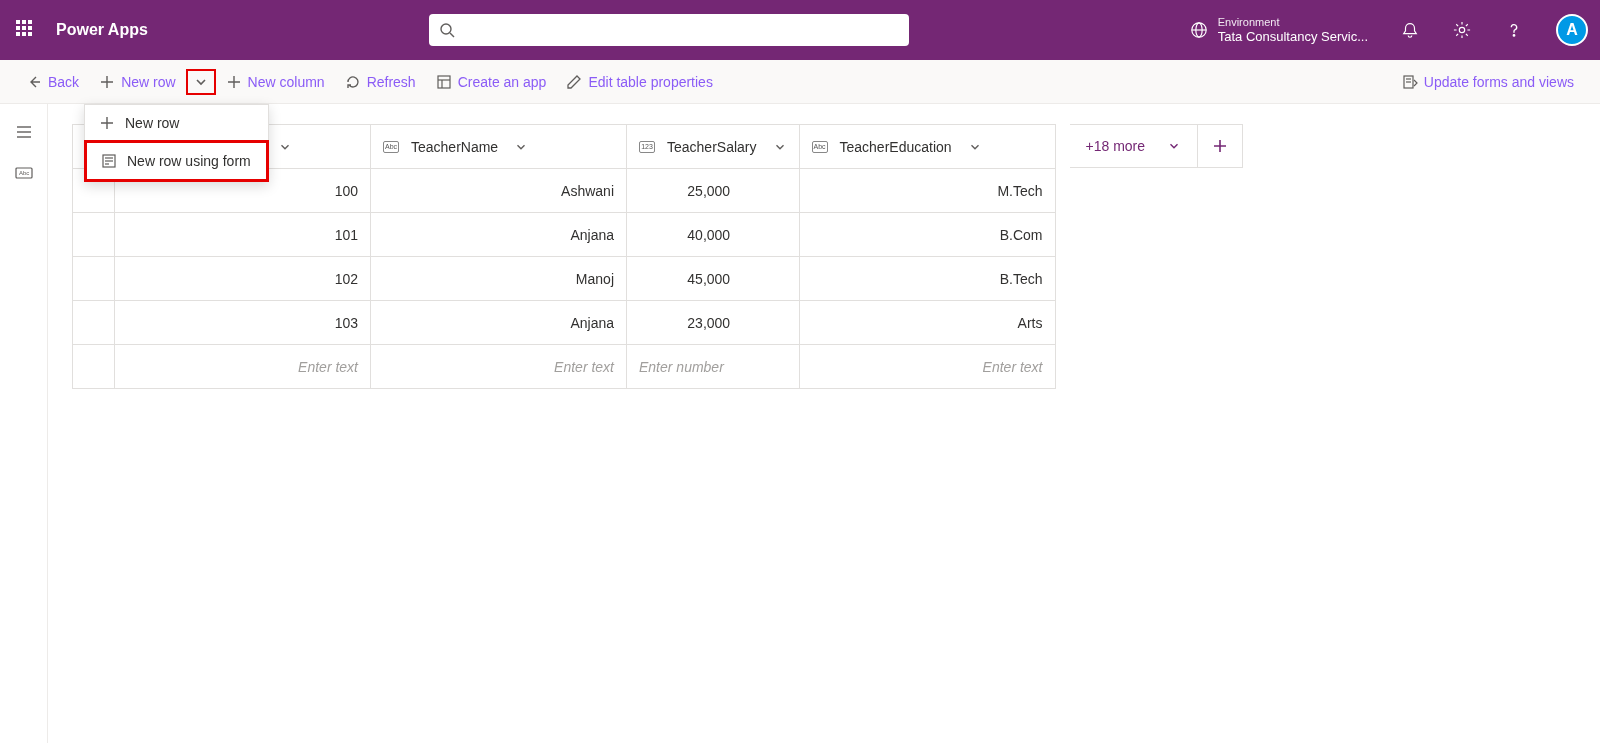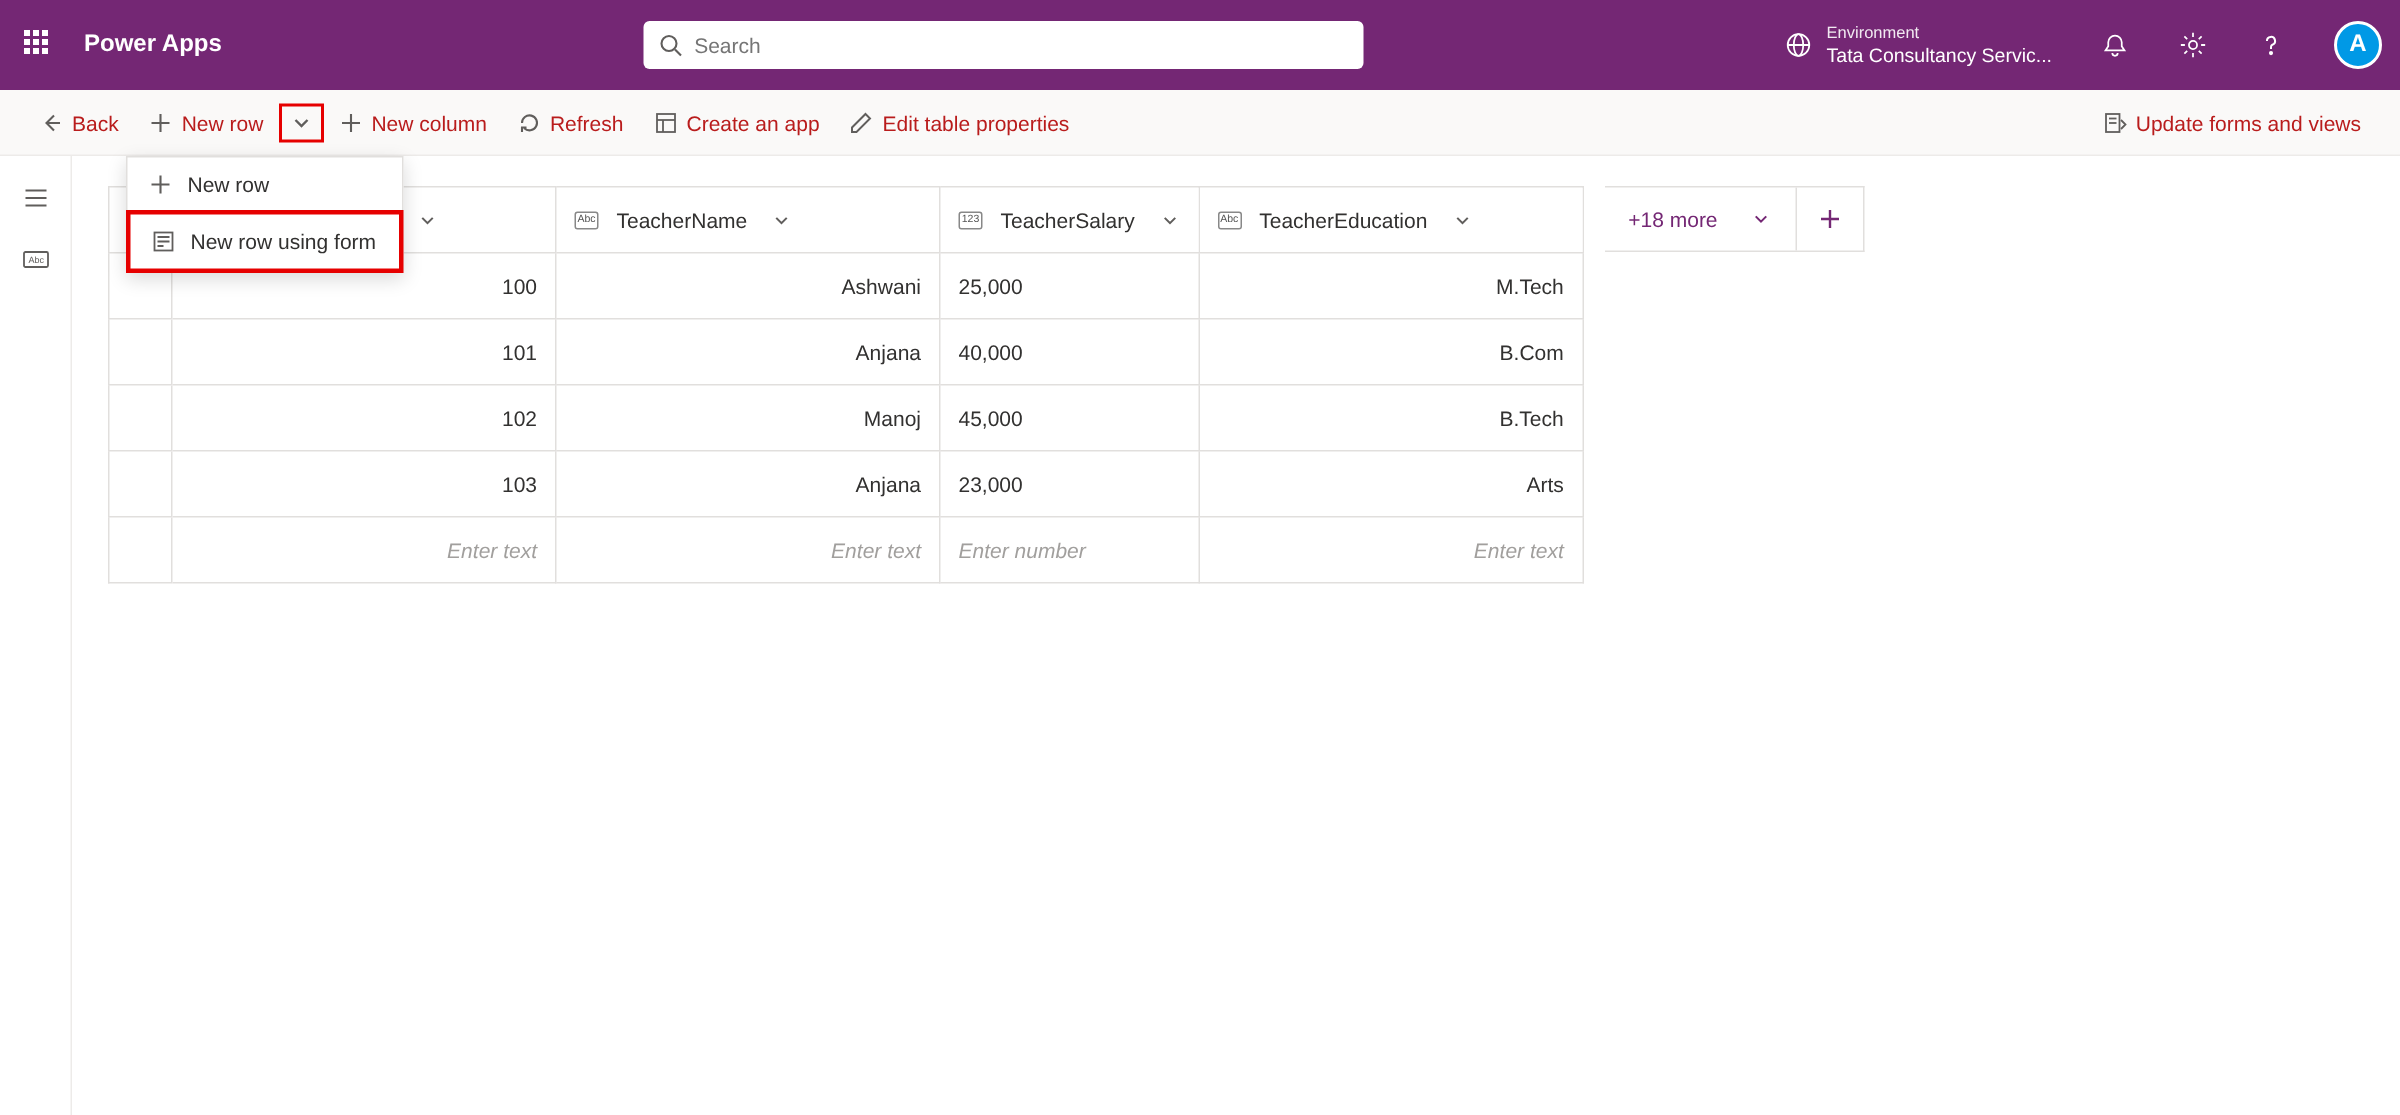--- a/index.html
+++ b/index.html
@@ -13,21 +13,21 @@
   .search svg { margin-right:8px; }
   .search input { border:none; outline:none; flex:1; font-size:14px; color:#323130; }
   .top-right { display:flex; align-items:center; gap:32px; margin-left:auto; }
   .env { display:flex; align-items:center; gap:10px; font-size:12px; line-height:1.2; }
   .env-label { font-size:11px; opacity:.9; }
   .env-name { font-size:13px; }
   .icon-btn { width:20px; height:20px; display:flex; align-items:center; justify-content:center; cursor:pointer; }
   .avatar { width:32px; height:32px; border-radius:50%; background:#0099e6; color:#fff; display:flex; align-items:center; justify-content:center; font-weight:600; font-size:16px; border:2px solid #fff;}
   
   .cmdbar { height:44px; border-bottom:1px solid #edebe9; background:#faf9f8; display:flex; align-items:center; padding: 0 16px; gap:0; }
-  .cmd { display:flex; align-items:center; gap:6px; padding: 6px 10px; cursor:pointer; color:#b91c1c; font-size:14px; }
+  .cmd { display:flex; align-items:center; gap:6px; padding: 6px 10px; cursor:pointer; color:#8b5cf6; font-size:14px; }
   .cmd svg { width:16px; height:16px; }
   .redbox { border:2px solid #e60000; padding:3px 5px; display:flex; align-items:center; justify-content:center;}
   .chev { width:14px; height:14px; }
   .cmdbar .right { margin-left:auto; }
 
   .main { display:flex; height: calc(100vh - 92px); }
   .leftrail { width:48px; border-right:1px solid #edebe9; padding-top:18px; display:flex; flex-direction:column; align-items:center; gap:22px;}
   .rail-icon { width:20px; height:20px; color:#605e5c; cursor:pointer; display:flex; align-items:center; justify-content:center;}
   .content { flex:1; padding: 20px 24px; position:relative; }
   .title-row { display:flex; align-items:center; gap:14px; margin-bottom: 18px; }
@@ -41,21 +41,21 @@
   table.data th { background:#fff; font-weight:400; text-align:left; position:relative; }
   .th-inner { display:flex; align-items:center; gap:12px; padding:0 12px; height:100%;}
   .th-type { width:16px; height:12px; border:1px solid #888; border-radius:2px; font-size:7px; line-height:10px; text-align:center; color:#555; }
   .th-chev { margin-left:4px; }
   .row-handle { width:42px; text-align:center; border-right:none !important; border-left:1px solid #e1dfdd;}
   .col-id { width:256px; }
   .col-name { width:256px; }
   .col-salary { width:146px; text-align:right; }
   .col-edu { width:256px; }
   table.data td { padding: 0 12px; text-align: right; }
-  table.data td.col-salary { text-align:left; padding-right:20px;}
+  table.data td.col-salary { text-align:center; padding-right:20px;}
   .placeholder { color:#a19f9d; font-style:italic; }
   .extras { display:flex; align-items:stretch; border:1px solid #e1dfdd; border-left:none; height:44px; margin-left:0;}
   .more-btn { color:#742774; padding:0 16px; display:flex; align-items:center; gap:22px; cursor:pointer; border-right:1px solid #e1dfdd;}
   .addcol-btn { width:44px; display:flex; align-items:center; justify-content:center; color:#742774; cursor:pointer; font-size:20px;}
 
   .dropdown { position:absolute; top:0; left:36px; width:185px; background:#fff; box-shadow: 0 4px 12px rgba(0,0,0,.15); border:1px solid #e1dfdd; z-index:10;}
   .dropdown .item { display:flex; align-items:center; gap:10px; padding:10px 14px; cursor:pointer; font-size:14px;}
   .dropdown .red-outline { border:3px solid #e60000; margin:-1px;}
   .req { color:#a19f9d; margin-left:2px;}
   .th-sep { color:#c8c6c4; margin:0 4px;}
@@ -75,21 +75,20 @@
       <span></span>
       <span></span>
   </div>
   <div class="app-title">Power Apps</div>
   <div class="search-wrap">
     <div class="search">
       <svg width="16" height="16" viewBox="0 0 16 16" fill="none" stroke="#605e5c" stroke-width="1.4">
           <circle cx="7" cy="7" r="5"></circle>
           <line x1="11" y1="11" x2="15" y2="15"></line>
         </svg>
-      <input type="text" placeholder="Search" style="">
     </div>
   </div>
   <div class="top-right">
     <div class="env">
       <svg width="18" height="18" viewBox="0 0 20 20" fill="none" stroke="#fff" stroke-width="1.3">
           <circle cx="10" cy="10" r="8"></circle>
           <ellipse cx="10" cy="10" rx="3.5" ry="8"></ellipse>
           <line x1="2" y1="10" x2="18" y2="10"></line>
         </svg>
       <div>

